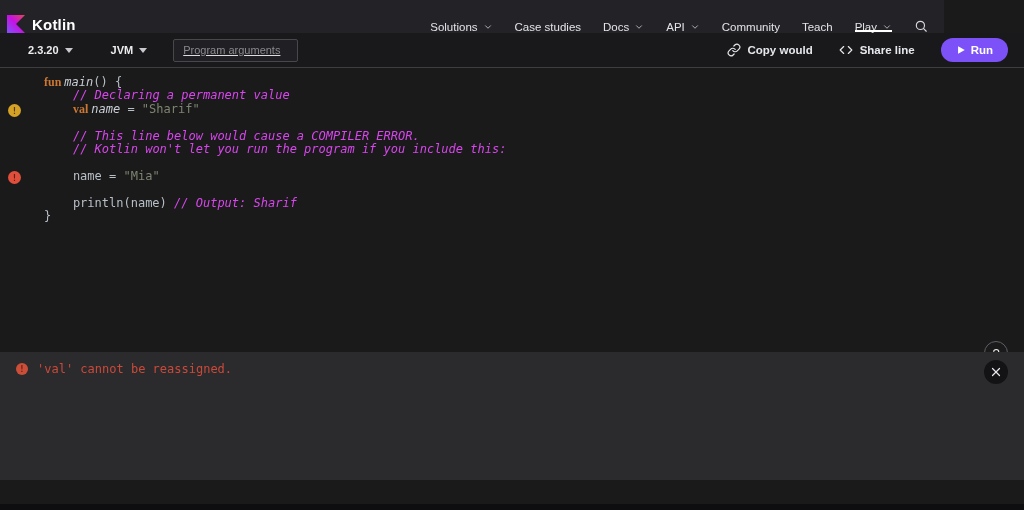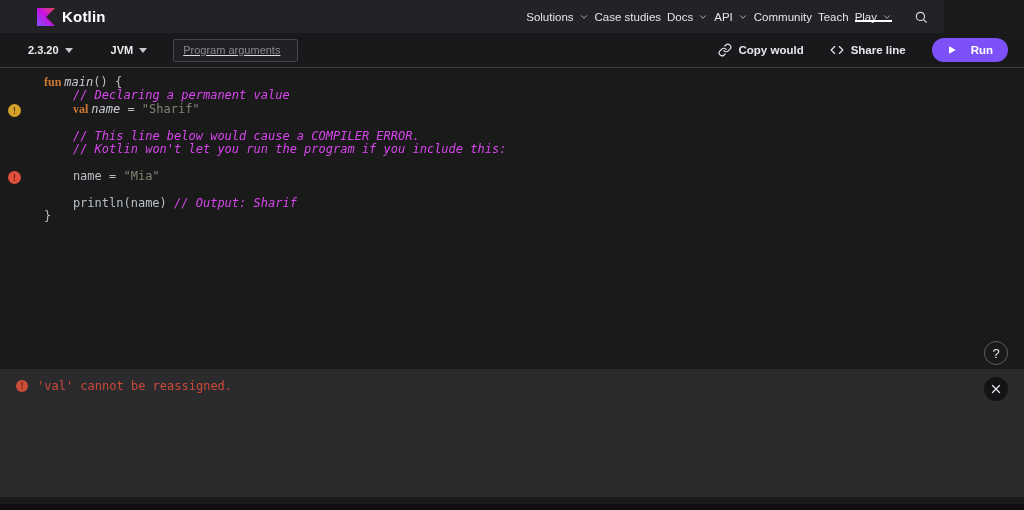--- a/index.html
+++ b/index.html
@@ -5,26 +5,26 @@
   * { margin:0; padding:0; box-sizing:border-box; }
   html,body { background:#000; }
   .page {
     position:relative; width:1024px; height:510px; overflow:hidden;
     background:#1A1A1A; font-family:"Liberation Sans", sans-serif;
     -webkit-font-smoothing:antialiased;
   }
   
   .nav {
     position:absolute; top:0; left:0; width:944px; height:33px;
-    background:#222227; display:flex; align-items:center;
-    padding-left:37px; padding-right:16px;
+    background:#222227; display:flex; align-items:flex-end;
+    padding-left:7px; padding-right:16px;
   }
   .logo { display:flex; align-items:center; gap:7px; cursor:pointer; }
   .logo-text { color:#FFFFFF; font-size:15px; font-weight:700; letter-spacing:.2px; }
-  .nav-menu { margin-left:auto; display:flex; align-items:stretch; gap:6px; }
+  .nav-menu { margin-left:auto; display:flex; align-items:stretch; gap:22px; }
   .nav-item {
     display:flex; align-items:center; gap:5px; color:#E3E4E8; font-size:11.5px;
     cursor:pointer; position:relative;
   }
   .nav-item.active::after {
     content:""; position:absolute; left:0; right:0; bottom:1px; height:2px; background:#FFFFFF;
   }
   .nav-search { display:flex; align-items:center; margin-left:2px; cursor:pointer; }
   
   .toolbar {
@@ -46,21 +46,21 @@
     font-family:"Liberation Sans", sans-serif;
     text-decoration:underline;
   }
   .args-input::placeholder { color:#8A8A8E; }
   .tb-right { margin-left:auto; display:flex; align-items:center; gap:26px; }
   .tb-action {
     display:flex; align-items:center; gap:7px; color:#E7E8EC; font-size:11.5px;
     font-weight:700; cursor:pointer;
   }
   .run-btn {
-    display:flex; align-items:center; gap:14px; height:24px; padding:0 15px;
+    display:flex; align-items:center; gap:5px; height:24px; padding:0 15px;
     background:#7C52F8; border:none; border-radius:12px; color:#FFFFFF;
     font-size:11.5px; font-weight:700; cursor:pointer;
     font-family:"Liberation Sans", sans-serif;
   }
   
   .editor { position:absolute; top:69px; left:0; width:1024px; height:307px; background:#1A1A1A; cursor:text; }
   .code {
     position:absolute; left:44px; top:7px;
     font-family:"DejaVu Sans Mono","Liberation Mono",monospace;
     font-size:12px; line-height:13.4px; white-space:pre; color:#B8BFC7;
@@ -78,21 +78,21 @@
   .gutter-icon.warning { background:#D3A226; }
   .gutter-icon.error   { background:#DF4F3B; color:rgba(70,10,0,.75); }
   .gutter-icon::before { content:"!"; }
   .help-btn {
     position:absolute; right:16px; top:341px; width:24px; height:24px; border-radius:50%;
     background:transparent; border:1px solid #5E5E66; color:#E8E8EC;
     font-size:13px; display:flex; align-items:center; justify-content:center; cursor:pointer;
     font-family:"Liberation Sans", sans-serif;
   }
   
-  .console { position:absolute; top:369px; left:0; width:1024px; height:128px; background:#2B2B2E; }
+  .console { position:absolute; top:352px; left:0; width:1024px; height:128px; background:#2B2B2E; }
   .console-row { position:absolute; left:16px; top:10px; display:flex; align-items:center; gap:9px; }
   .err-icon {
     width:12px; height:12px; border-radius:50%; background:#CB4F38; flex:0 0 auto;
     display:flex; align-items:center; justify-content:center;
     font:700 8px "DejaVu Sans Mono",monospace; color:rgba(50,10,5,.8);
   }
   .err-icon::before { content:"!"; }
   .err-text {
     color:#CB4939; font-family:"DejaVu Sans Mono","Liberation Mono",monospace; font-size:12px;
   }

